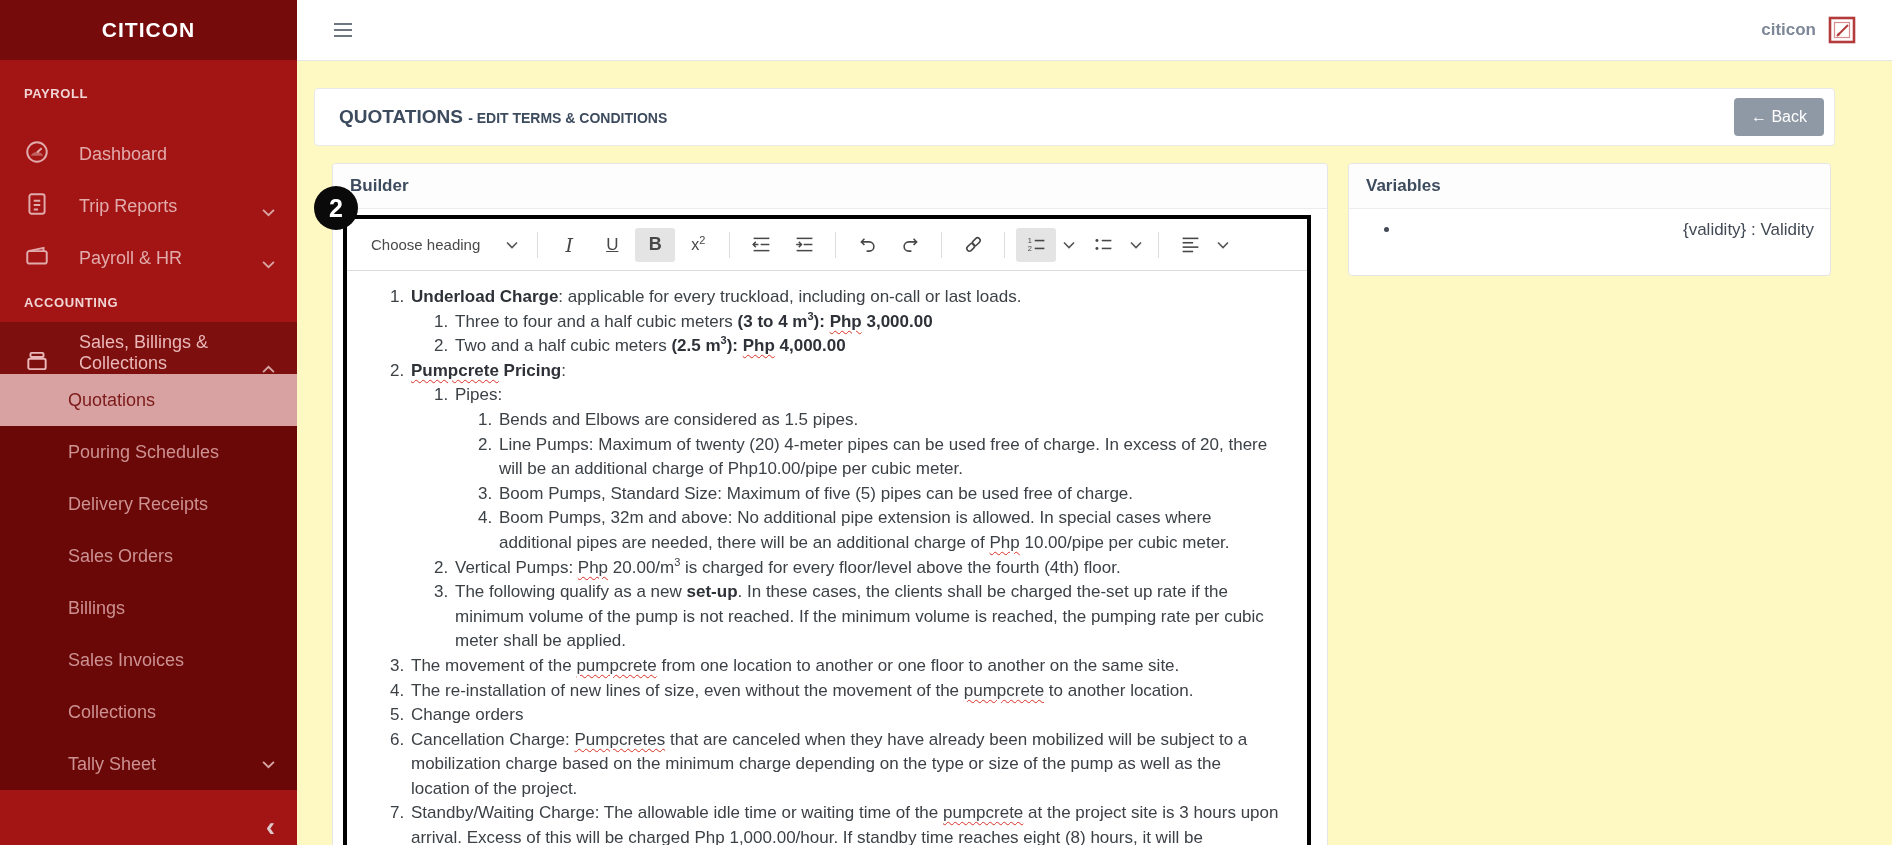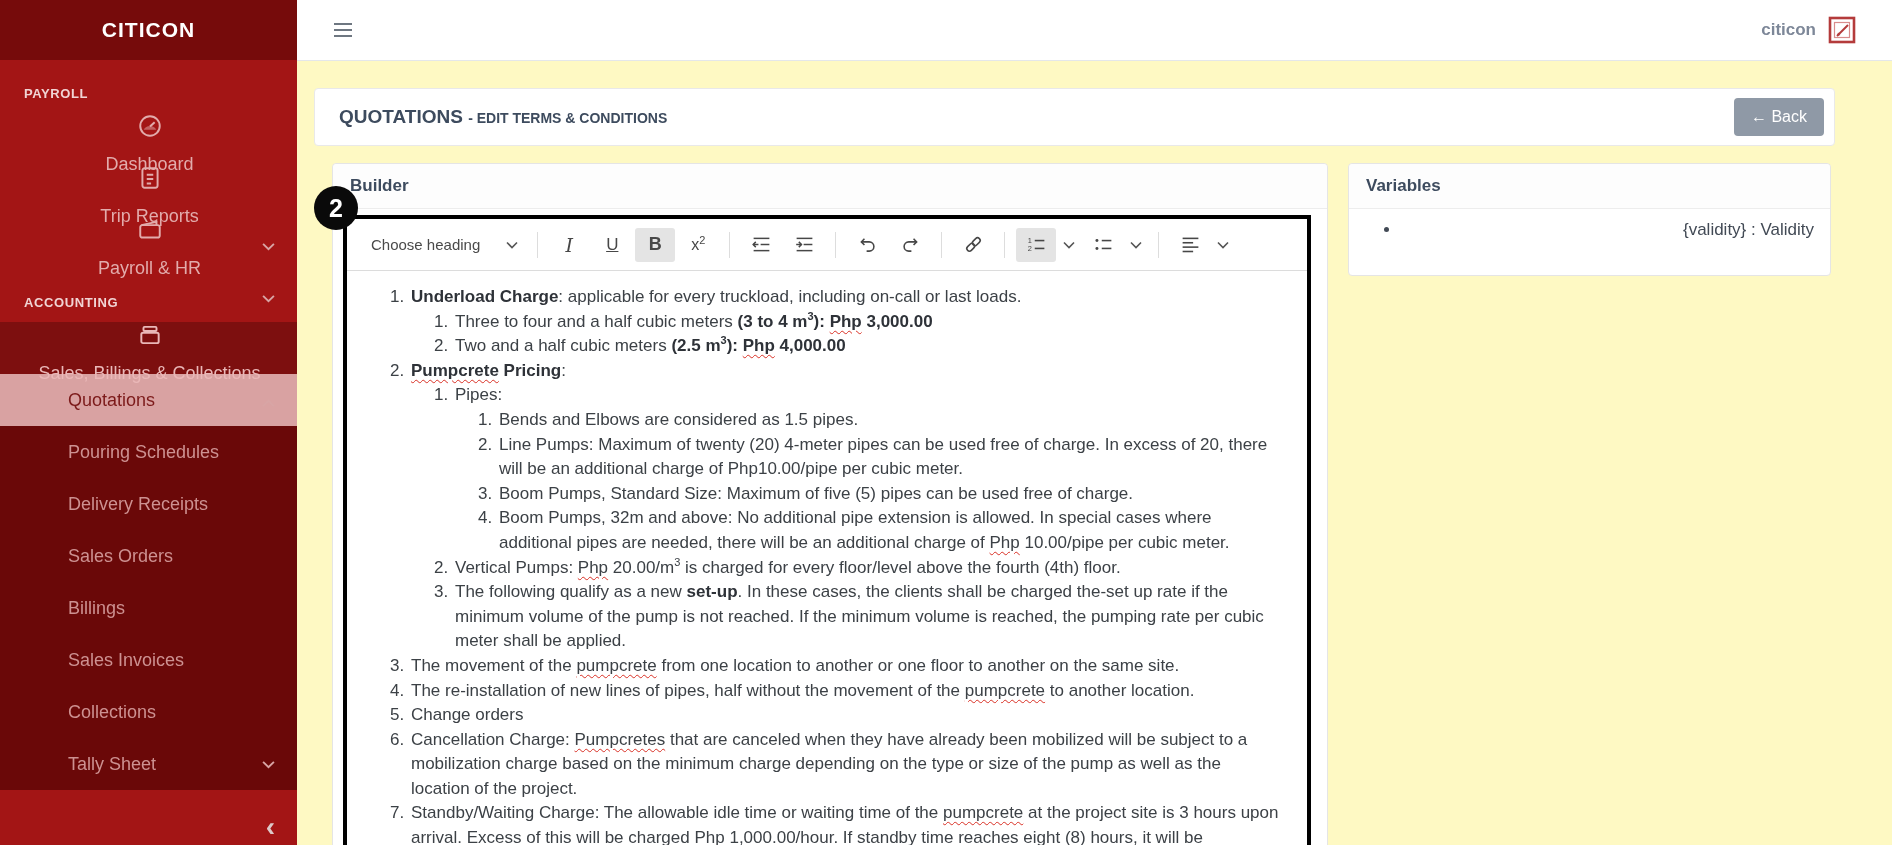--- a/index.html
+++ b/index.html
@@ -2,21 +2,21 @@
 <html><head>
 <meta charset="utf-8">
 <style>
   html,body{margin:0;padding:0;background:#eceef1;font-family:"Liberation Sans",sans-serif;}
   .app{width:1892px;height:845px;position:relative;display:flex;overflow:hidden;background:#fef9c3;}
 
   
   .sidebar{flex:0 0 297px;width:297px;background:#a31515;display:flex;flex-direction:column;position:relative;overflow:hidden;}
   .brand{height:60px;flex:0 0 60px;background:#760b0b;color:#ffffff;font-weight:bold;font-size:21px;letter-spacing:1px;display:flex;align-items:center;justify-content:center;}
   .section-label{padding:26px 24px 12px 24px;font-size:13px;font-weight:bold;color:#f1d4d4;letter-spacing:.6px;}
-  .nav-item{height:52px;display:flex;align-items:center;padding:0 22px 0 24px;gap:15px;font-size:18px;color:#e2abab;cursor:pointer;flex-direction:column;}
+  .nav-item{height:52px;display:flex;align-items:flex-end;padding:0 22px 0 24px;gap:29px;font-size:18px;color:#e2abab;cursor:pointer;}
   .nav-item.parent-open{background:#7d0f0f;color:#eab8b8;}
   .nav-icon{display:flex;align-items:center;}
   .nav-icon svg{width:26px;height:26px;}
   .nav-chev{margin-left:auto;display:flex;align-items:center;color:#d8a5a5;}
   .chev{width:13px;height:9px;}
   .chev path{fill:none;stroke:currentColor;stroke-width:1.7;}
   .chev.up{transform:rotate(180deg);}
   .submenu{background:#6a0808;}
   .srow{height:52px;display:flex;align-items:center;padding:0 22px 0 68px;font-size:18px;color:#cd9191;cursor:pointer;}
   .srow.active{background:#d9a2a2;color:#7c1a1a;}
@@ -326,21 +326,21 @@
                       <li><span>Pipes:</span><ol>
                           <li><span>Bends and Elbows are considered as 1.5 pipes.</span></li>
                           <li><span>Line Pumps: Maximum of twenty (20) 4-meter pipes can be used free of charge. In excess of 20, there will be an additional charge of Php10.00/pipe per cubic meter.</span></li>
                           <li><span>Boom Pumps, Standard Size: Maximum of five (5) pipes can be used free of charge.</span></li>
                           <li><span>Boom Pumps, 32m and above: No additional pipe extension is allowed. In special cases where additional pipes are needed, there will be an additional charge of </span><span class="sq">Php</span><span> 10.00/pipe per cubic meter.</span></li>
                         </ol></li>
                       <li><span>Vertical Pumps: </span><span class="sq">Php</span><span> 20.00/m</span><sup>3</sup><span> is charged for every floor/level above the fourth (4th) floor.</span></li>
                       <li><span>The following qualify as a new </span><span class="b">set-up</span><span>. In these cases, the clients shall be charged the-set up rate if the minimum volume of the pump is not reached. If the minimum volume is reached, the pumping rate per cubic meter shall be applied.</span></li>
                     </ol></li>
                   <li><span>The movement of the </span><span class="sq">pumpcrete</span><span> from one location to another or one floor to another on the same site.</span></li>
-                  <li><span>The re-installation of new lines of pipes, half without the movement of the </span><span class="sq">pumpcrete</span><span> to another location.</span></li>
+                  <li><span>The re-installation of new lines of size, even without the movement of the </span><span class="sq">pumpcrete</span><span> to another location.</span></li>
                   <li><span>Change orders</span></li>
                   <li><span>Cancellation Charge: </span><span class="sq">Pumpcretes</span><span> that are canceled when they have already been mobilized will be subject to a </span><span class="u">mobilization charge based on the minimum charge depending on the type or size of the pump as well as the location of the project</span><span>.</span></li>
                   <li><span>Standby/Waiting Charge: The allowable idle time or waiting time of the </span><span class="sq">pumpcrete</span><span> at the project site is </span><span class="u">3 hours</span><span> upon arrival. Excess of this will be charged </span><span class="sq">Php</span><span> 1,000.00/hour. If standby time reaches eight (8) hours, it will be considered as one</span></li>
                 </ol>
               </div>
           </div>
         </section>
 
         <section class="card variables-card">
           <div class="card-header">Variables</div>

